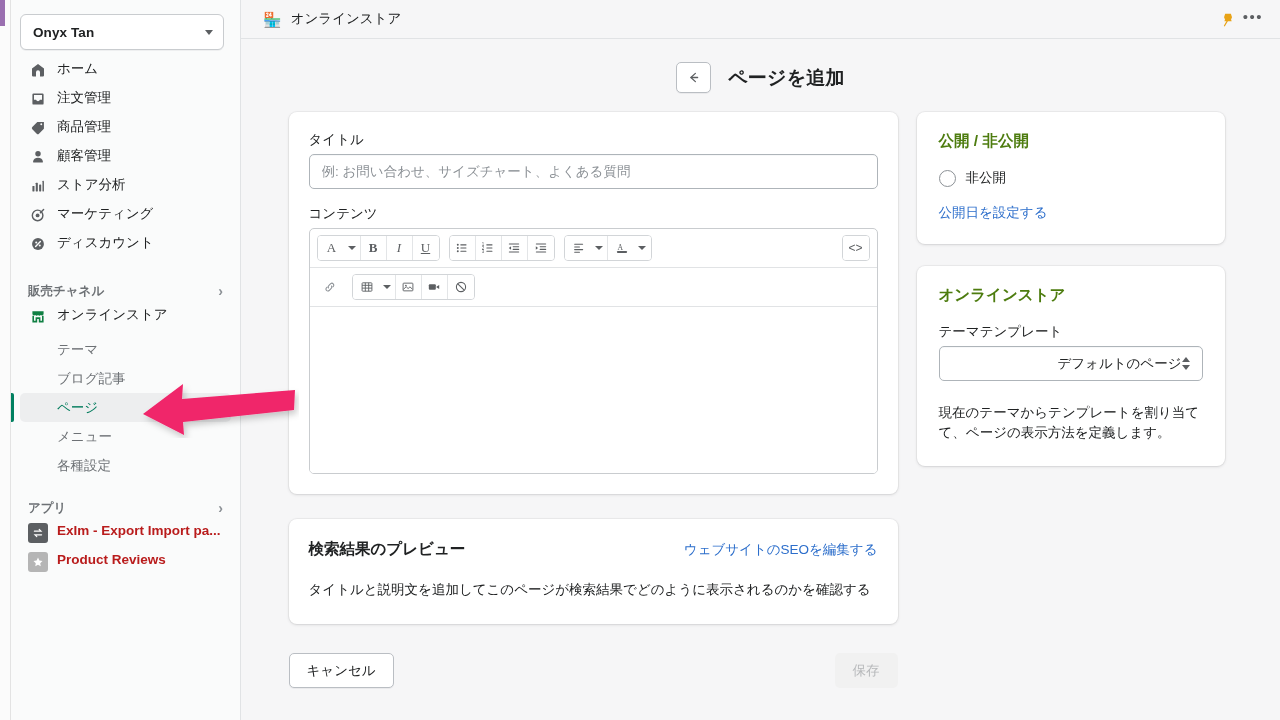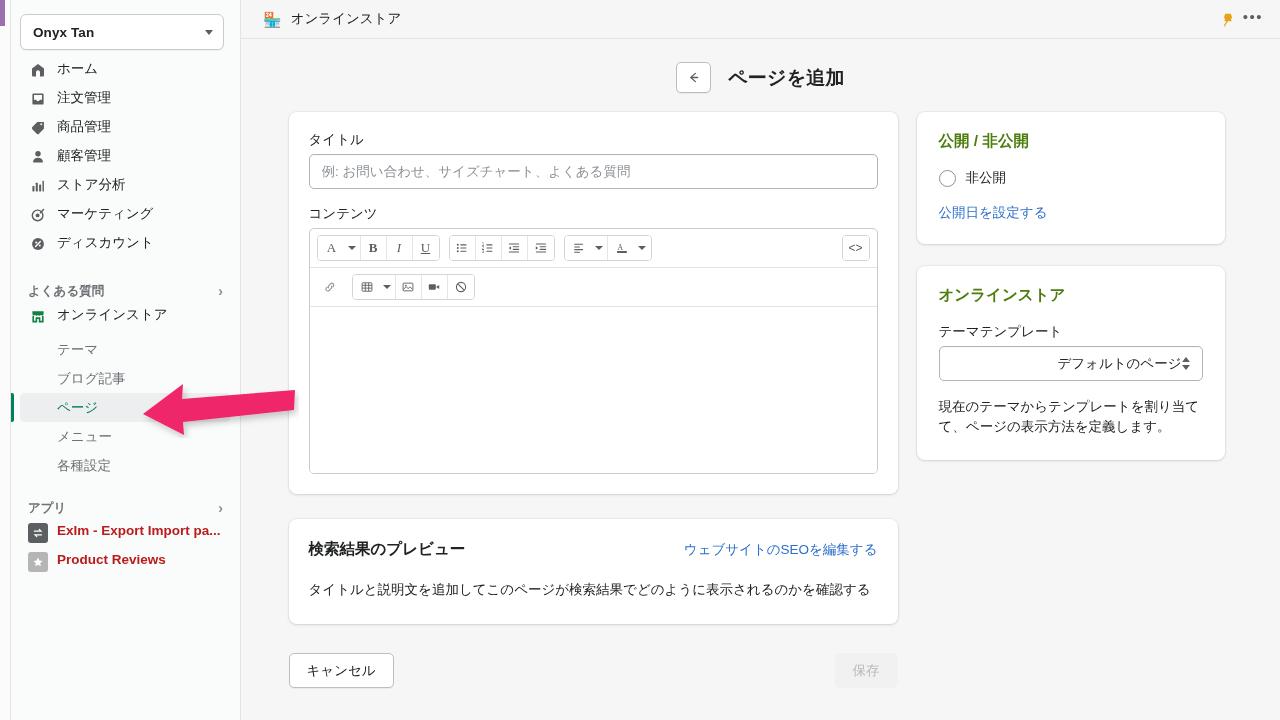--- a/index.html
+++ b/index.html
@@ -219,21 +219,21 @@
     display: flex; align-items: center; padding: 0 12px;
     font-size: 13.5px; color: #202223; cursor: pointer;
     box-shadow: inset 0 1px 0 rgba(99,115,129,.05);
     text-align: right;
   }
   .select-box .val { flex: 1; }
   .updown { display: flex; flex-direction: column; gap: 3px; color: #5c5f62; }
   .updown i { width: 0; height: 0; display:block; border-left: 4px solid transparent; border-right: 4px solid transparent; }
   .updown i.u { border-bottom: 5px solid #5c5f62; }
   .updown i.d { border-top: 5px solid #5c5f62; }
-  .help-text { margin-top: 16px; font-size: 13.5px; line-height: 1.5; color: #202223; }
+  .help-text { margin-top: 22px; font-size: 13.5px; line-height: 1.5; color: #202223; }
 
   
   .actions {
     display: flex; align-items: center;
     margin-top: 29px; padding-bottom: 20px;
   }
   .btn-secondary {
     height: 35px; padding: 0 17px;
     background: #fff; border: 1px solid #babec3; border-radius: 5px;
     font-size: 13.5px; color: #202223; cursor: pointer;
@@ -337,21 +337,21 @@
               <circle cx="10" cy="10" r="7.4" fill="#5c5f62"></circle>
               <path d="M7 13.2 13 6.8" stroke="#fafbfb" stroke-width="1.7" stroke-linecap="round"></path>
               <circle cx="7.8" cy="8.2" r="1.3" fill="#fafbfb"></circle>
               <circle cx="12.2" cy="11.9" r="1.3" fill="#fafbfb"></circle>
             </svg>
         </span>
         <span class="nav-label">ディスカウント</span>
       </div>
 
       <div class="section-head">
-        <span>よくある質問</span>
+        <span>販売チャネル</span>
         <span class="chev">›</span>
       </div>
 
       <div class="nav-item">
         <span class="ico">
           <svg width="16" height="16" viewBox="0 0 20 20">
               <path d="M3 4h14v3.2a2.1 2.1 0 0 1-3.5 1.5A2.1 2.1 0 0 1 10 8.7a2.1 2.1 0 0 1-3.5 0A2.1 2.1 0 0 1 3 7.2V4z" fill="#108043"></path>
               <path d="M4 9.6V17h4v-4.4h4V17h4V9.6" stroke="#108043" stroke-width="2" fill="none"></path>
             </svg>
         </span>

